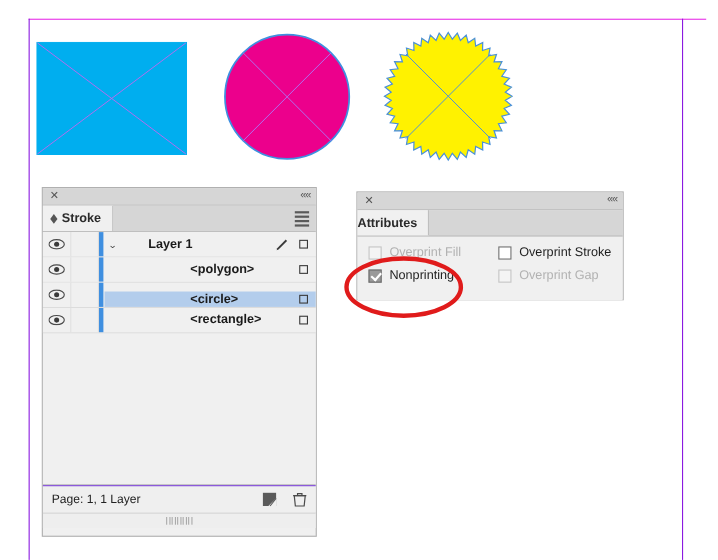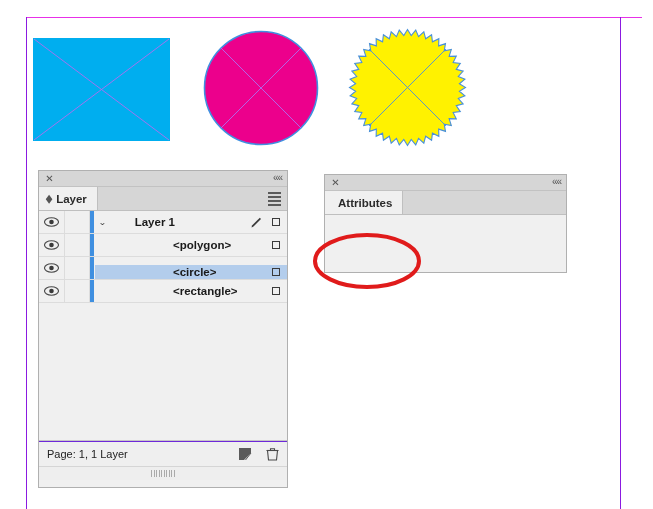--- a/index.html
+++ b/index.html
@@ -279,21 +279,21 @@
 <div class="panel" id="layers-panel">
 
   <div class="panel-titlebar">
     <span class="panel-close">✕</span>
     <span class="panel-collapse">««</span>
   </div>
 
   <div class="tabstrip">
     <div class="tab">
       <span class="tab-sortglyph">◆</span>
-      <span>Layer</span>
+      <span>Stroke</span>
     </div>
     <div class="panel-menu">
       <i></i>
         <i></i>
         <i></i>
         <i></i>
     </div>
   </div>
 
   <div class="layers-list">
@@ -415,22 +415,42 @@
 </div>
 
 <div class="panel" id="attributes-panel">
 
   <div class="panel-titlebar">
     <span class="panel-close">✕</span>
     <span class="panel-collapse">««</span>
   </div>
 
   <div class="tabstrip">
-    <div class="tab" style="padding-left:13px;">
+    <div class="tab" style="padding-left:0;">
       <span>Attributes</span>
     </div>
   </div>
 
+  <div class="attr-body">
+    <div class="attr-grid">
+      <div class="attr-item disabled">
+        <span class="cbox disabled"></span>
+        <span class="attr-label">Overprint Fill</span>
+      </div>
+      <div class="attr-item">
+        <span class="cbox"></span>
+        <span class="attr-label">Overprint Stroke</span>
+      </div>
+      <div class="attr-item">
+        <span class="cbox checked"></span>
+        <span class="attr-label">Nonprinting</span>
+      </div>
+      <div class="attr-item disabled">
+        <span class="cbox disabled"></span>
+        <span class="attr-label">Overprint Gap</span>
+      </div>
+    </div>
+  </div>
 </div>
 
 <svg id="annotation-ellipse" viewBox="0 0 110 58">
   <ellipse cx="55" cy="29" rx="52" ry="26" fill="none" stroke="#e01b1b" stroke-width="4"></ellipse>
 </svg>
 
 </body></html>

